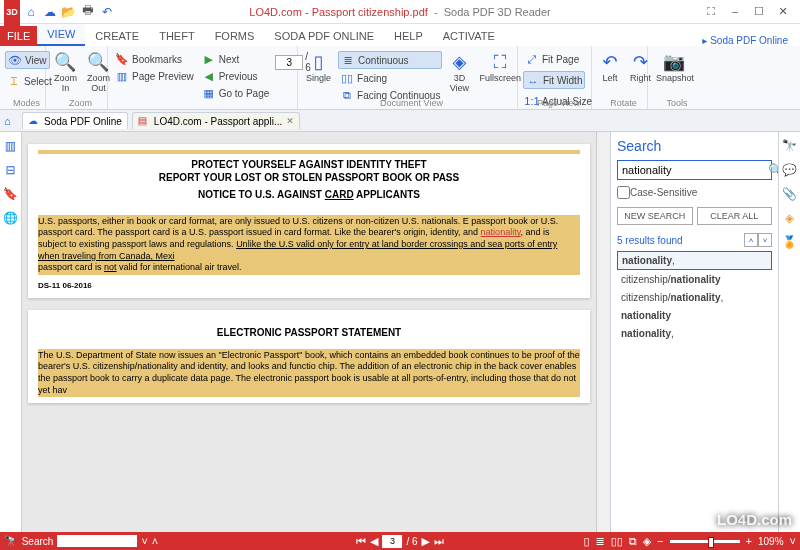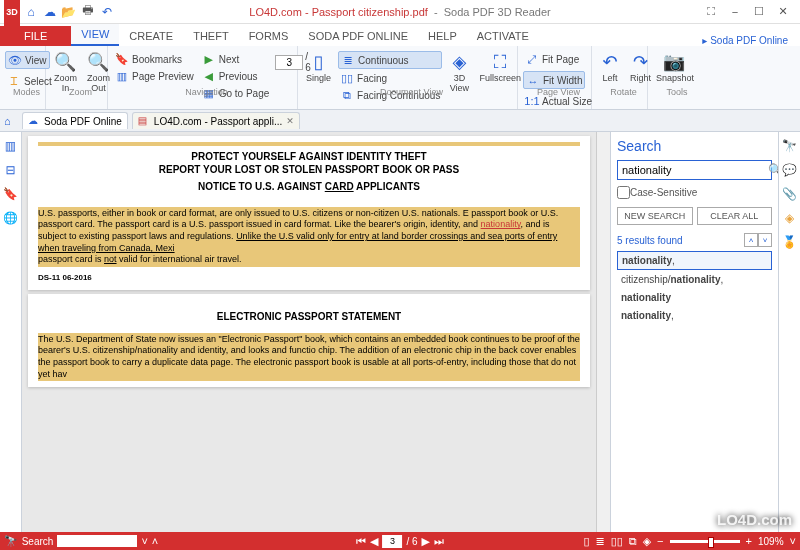--- a/index.html
+++ b/index.html
@@ -10,29 +10,29 @@
 .titlebar .qat { display: flex; gap: 3px; padding: 0 4px; align-items: center; }
 .titlebar .qat-icon { width: 16px; height: 32px; display: flex; align-items: center; justify-content: center; font-size: 12px; }
 .titlebar .logo { background: #d32f2f; color: #fff; font-weight: bold; font-size: 9px; border-radius: 2px; padding: 1px 2px; }
 .titlebar .title { position: absolute; left: 50%; transform: translateX(-50%); color: #777; }
 .titlebar .title .fn { color: #c83737; }
 .titlebar .wincontrols { margin-left: auto; display: flex; gap: 6px; padding-right: 8px; }
 .titlebar .wc { width: 18px; height: 18px; display: flex; align-items: center; justify-content: center; font-size: 11px; color: #555; }
 
 
 .menutabs { height: 22px; display: flex; align-items: flex-end; font-size: 11px; position: relative; }
-.menutabs .filetab { background: #d32f2f; color: #fff; padding: 4px 24px; font-weight: normal; }
+.menutabs .filetab { background: #d32f2f; color: #fff; padding: 4px 7px; font-weight: normal; }
 .menutabs .tab { padding: 4px 10px; color: #555; }
 .menutabs .tab.active { color: #2962d4; border-bottom: 2px solid #2962d4; background: #f7f9fc; }
 .menutabs .online-link { margin-left: auto; padding-right: 12px; color: #2962d4; font-size: 10px; padding-top: 3px; }
 
 
 .ribbon { height: 64px; background: #f7f9fc; border-bottom: 1px solid #cbd2dc; display: flex; font-size: 10px; color: #444; }
 .rgroup { border-right: 1px solid #dbe0e8; padding: 2px 5px; display: flex; flex-direction: column; position: relative; }
-.rgroup .glabel { position: absolute; bottom: 12px; left: 0; right: 0; text-align: center; font-size: 9px; color: #888; margin-left: 8px; }
+.rgroup .glabel { position: absolute; bottom: 1px; left: 0; right: 0; text-align: center; font-size: 9px; color: #888; margin-left: 8px; }
 .rgroup .gbody { flex: 1; display: flex; align-items: flex-start; gap: 4px; padding-top: 3px; }
 .rbtn { display: flex; flex-direction: column; align-items: center; gap: 1px; padding: 2px 3px; font-size: 9px; line-height: 1.1; text-align: center; }
 .rbtn .ricon { width: 16px; height: 16px; display: flex; align-items: center; justify-content: center; font-size: 14px; color: #2962d4; }
 .rbtn.big .ricon { width: 20px; height: 20px; font-size: 18px; }
 .ritem { display: flex; align-items: center; gap: 3px; padding: 1px 2px; font-size: 10px; white-space: nowrap; }
 .ritem.sel { background: #d6e3f5; border: 1px solid #9bbce8; border-radius: 2px; }
 .ritem .ricon { width: 14px; height: 14px; display: flex; align-items: center; justify-content: center; font-size: 11px; color: #2962d4; }
 .vcol { display: flex; flex-direction: column; gap: 1px; }
 .pageinput { width: 28px; height: 15px; text-align: center; font-size: 10px; border: 1px solid #aaa; }
 
@@ -45,21 +45,21 @@
 
 
 .bodyarea { display: flex; height: 400px; }
 
 
 .leftrail { width: 22px; background: #fff; border-right: 1px solid #cbd2dc; display: flex; flex-direction: column; align-items: center; padding-top: 6px; gap: 8px; }
 .leftrail .lricon { width: 16px; height: 16px; font-size: 12px; display: flex; align-items: center; justify-content: center; }
 
 
 .docview { flex: 1; background: #e8e8e8; overflow: hidden; padding: 0 6px; position: relative; }
-.page { background: #fff; margin: 4px 0; padding: 6px 10px; font-family: Arial, sans-serif; font-size: 9px; color: #000; line-height: 1.3; box-shadow: 0 1px 3px rgba(0,0,0,.2); }
+.page { background: #fff; margin: 12px 0; padding: 6px 10px; font-family: Arial, sans-serif; font-size: 9px; color: #000; line-height: 1.3; box-shadow: 0 1px 3px rgba(0,0,0,.2); }
 .page .hl { background: #e8c779; padding: 1px 0; }
 .page h4 { font-size: 10px; font-weight: bold; text-align: center; margin: 4px 0 2px; }
 .page .searchhit { color: #c83737; text-decoration: underline; }
 .page .sub { font-size: 8px; }
 .page .u { text-decoration: underline; }
 .page a { color: #000; text-decoration: underline; }
 .scroll { width: 14px; background: #f0f0f0; border-left: 1px solid #ccc; }
 
 
 .searchpanel { width: 168px; background: #fff; border-left: 1px solid #cbd2dc; padding: 4px 6px; font-size: 11px; }
@@ -185,21 +185,20 @@
             <span>Go to Page</span>
           </div>
       </div>
       <div class="vcol" style="align-items:center">
         <div style="display:flex;align-items:center;gap:2px">
           <input class="pageinput" value="3" style="">
           <span>/   6</span>
         </div>
       </div>
     </div>
-    <div class="glabel">Navigation</div>
   </div>
 
   <div class="rgroup" style="width:220px">
     <div class="gbody">
       <div class="rbtn big">
           <span class="ricon">▯</span>
           <span>Single</span>
         </div>
       <div class="vcol">
         <div class="ritem sel">
@@ -330,20 +329,21 @@
     </div>
     <div class="rescount">
       <span>5 results found</span>
       <span class="nav">
         <span>˄</span>
         <span>˅</span>
       </span>
     </div>
     <div class="reslist">
       <div class="resitem sel"><span></span><b>nationality</b><span>,</span></div>
+      <div class="resitem"><span>citizenship/</span><b>nationality</b><span></span></div>
       <div class="resitem"><span>citizenship/</span><b>nationality</b><span>,</span></div>
       <div class="resitem"><span></span><b>nationality</b><span></span></div>
       <div class="resitem"><span></span><b>nationality</b><span>,</span></div>
     </div>
   </div>
 
   <div class="rightrail">
     <span class="rricon" style="color:#2962d4">🔭</span>
     <span class="rricon" style="color:#e8a33d">💬</span>
     <span class="rricon" style="color:#666">📎</span>

